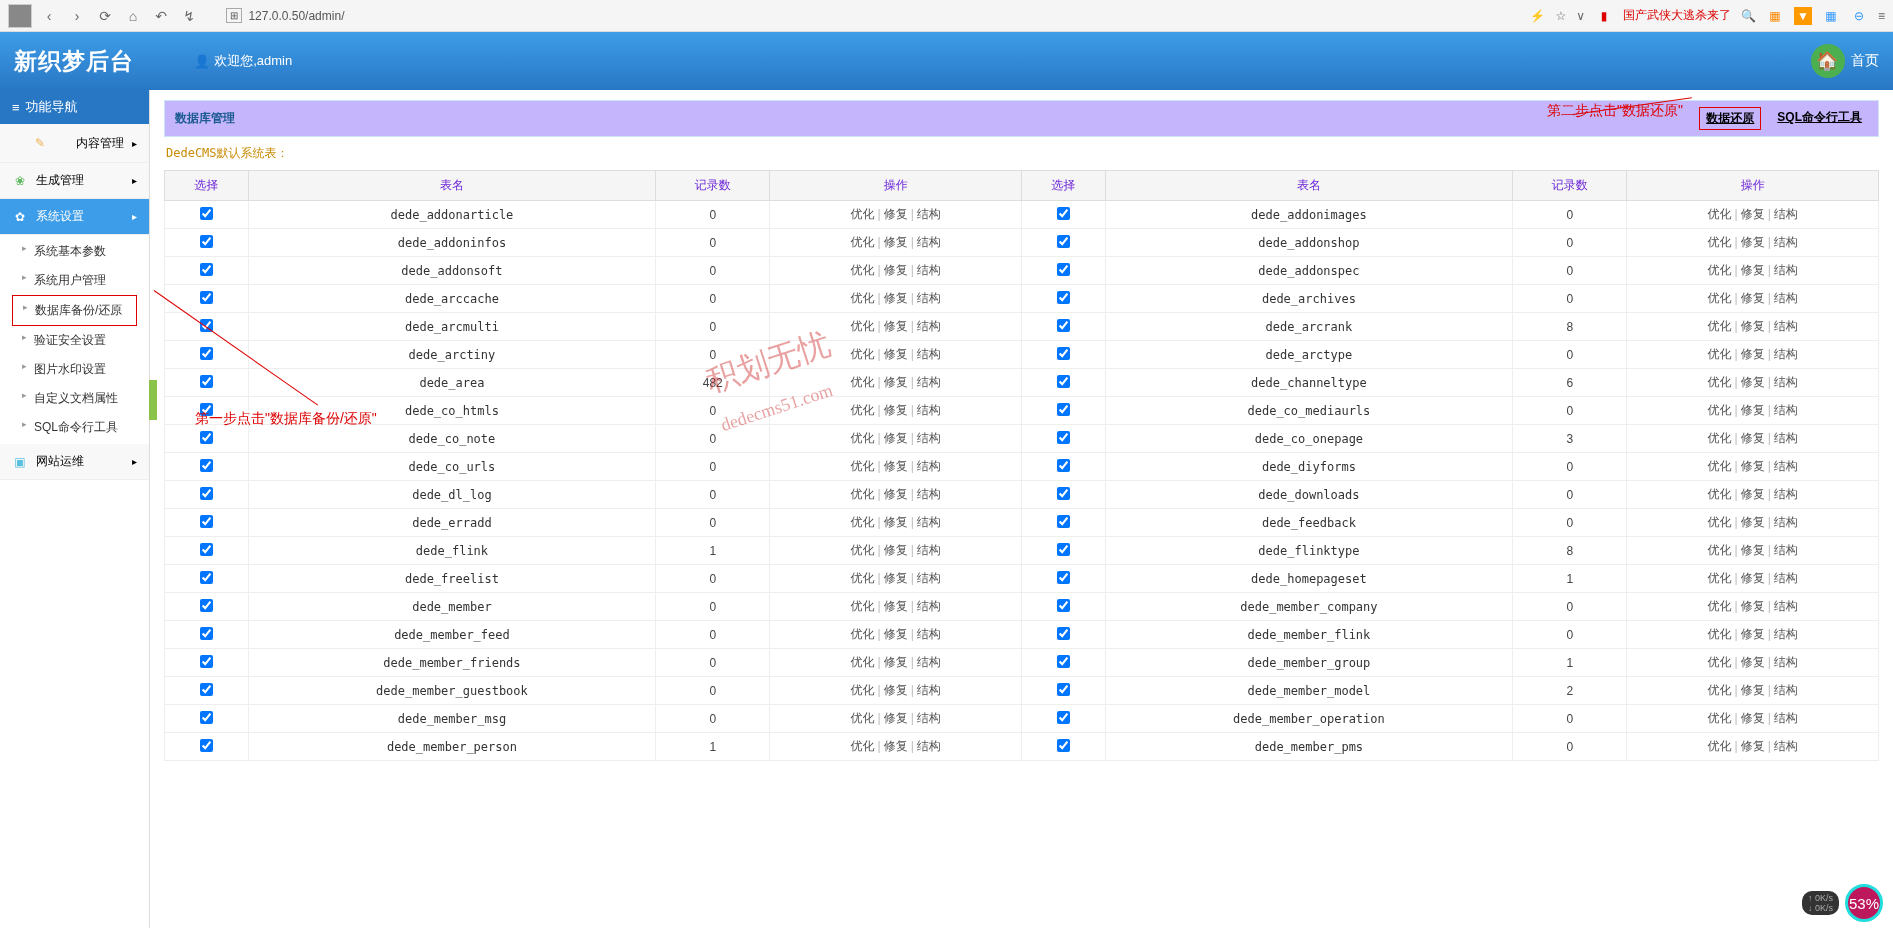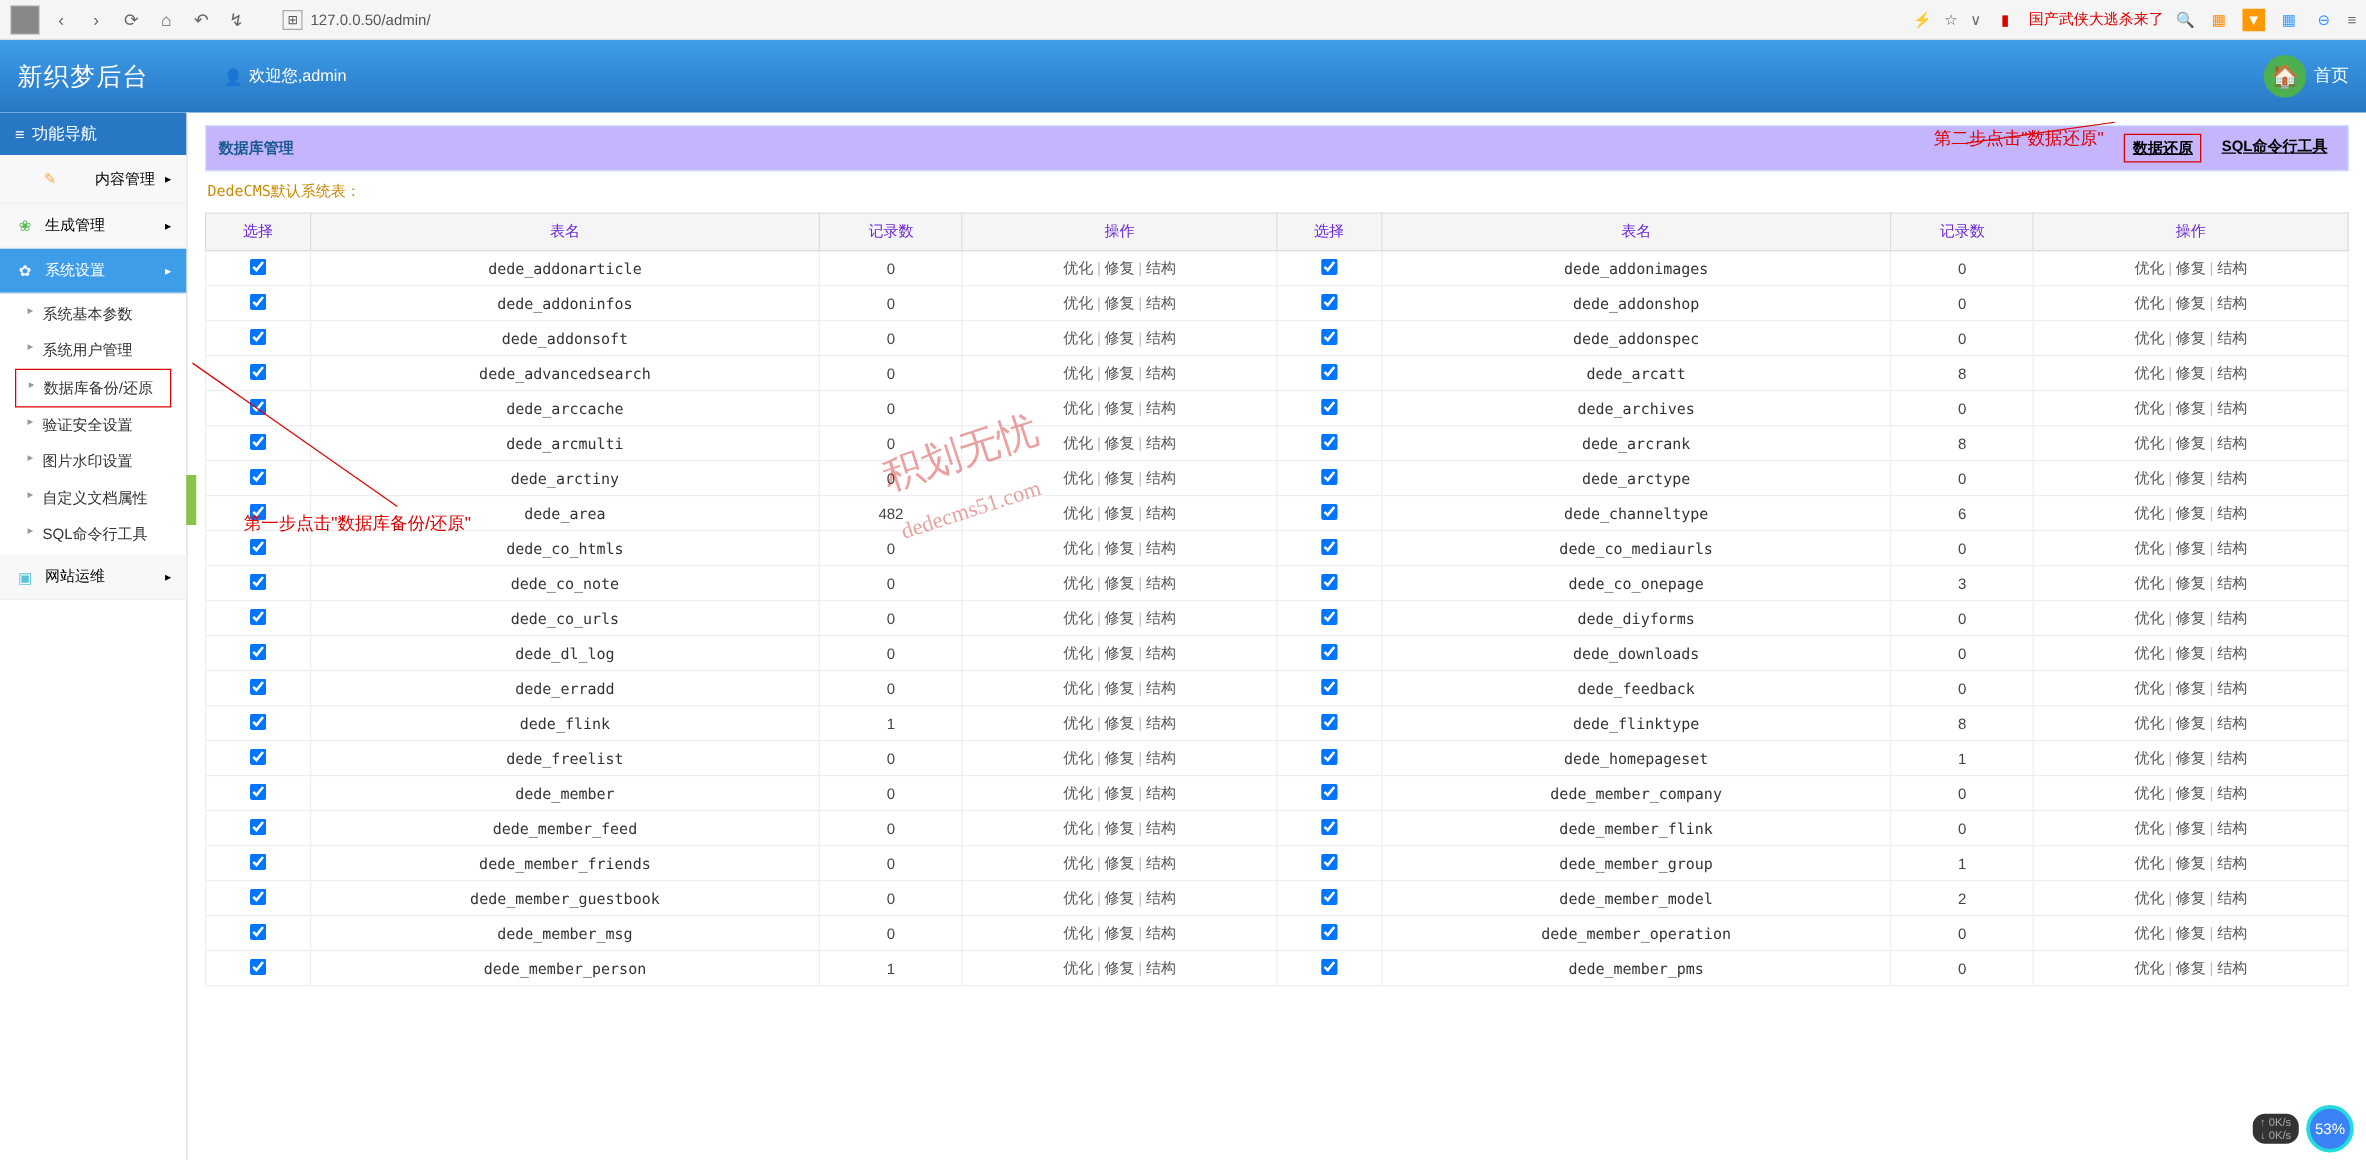--- a/index.html
+++ b/index.html
@@ -10,21 +10,21 @@
 .browser-bar .avatar { width: 24px; height: 24px; background: #888; border: 1px solid #ccc; }
 .browser-bar .nav-btn { width: 22px; height: 22px; display: flex; align-items: center; justify-content: center; color: #666; cursor: pointer; font-size: 14px; }
 .url-bar { flex: 0 0 auto; margin-left: 20px; display: flex; align-items: center; gap: 6px; color: #555; }
 .url-bar .shield { border: 1px solid #aaa; padding: 1px 3px; font-size: 10px; }
 .browser-right { margin-left: auto; display: flex; align-items: center; gap: 10px; color: #666; font-size: 12px; }
 .ext-link { color: #d00; }
 .ext-icon { width: 18px; height: 18px; display: inline-flex; align-items: center; justify-content: center; }
 
 
 .admin-header { height: 58px; background: linear-gradient(#3e9de8, #2877c4); display: flex; align-items: center; padding: 0 14px; color: #fff; }
-.logo { font-size: 20px; font-weight: normal; margin-right: 60px; letter-spacing: 1px; text-align: center; }
+.logo { font-size: 23px; font-weight: bold; margin-right: 60px; letter-spacing: 1px; text-align: center; }
 .welcome { font-size: 13px; display: flex; align-items: center; gap: 4px; }
 .welcome .user-icon { color: #ffeb3b; }
 .header-right { margin-left: auto; display: flex; align-items: center; gap: 6px; font-size: 14px; }
 .home-circle { width: 34px; height: 34px; background: #4caf50; border-radius: 50%; display: flex; align-items: center; justify-content: center; font-size: 18px; }
 
 
 .main { display: flex; height: calc(100vh - 90px); }
 .sidebar { width: 150px; background: #fff; border-right: 1px solid #ddd; position: relative; }
 .nav-header { background: #2877c4; color: #fff; padding: 8px 12px; font-size: 13px; display: flex; align-items: center; gap: 6px; }
 .nav-item { padding: 9px 12px; border-bottom: 1px solid #eee; display: flex; align-items: center; gap: 8px; cursor: pointer; background: #f8f8f8; }
@@ -60,21 +60,21 @@
 
 .annot { position: absolute; color: #d00; font-size: 14px; pointer-events: none; }
 .annot-line { position: absolute; border-top: 1px solid #d00; transform-origin: left center; }
 
 
 .watermark { position: absolute; color: rgba(200,20,20,0.4); font-size: 32px; transform: rotate(-18deg); font-family: "Brush Script MT", cursive; pointer-events: none; }
 
 
 .task-meter { position: fixed; right: 10px; bottom: 6px; display: flex; align-items: center; gap: 6px; }
 .meter-box { background: #333; color: #aaa; font-size: 9px; padding: 2px 6px; border-radius: 10px; line-height: 10px; }
-.pct-circle { width: 38px; height: 38px; border-radius: 50%; background: #3b82f6; border: 3px solid #2dd; display: flex; align-items: center; justify-content: center; color: #fff; font-size: 12px; }
+.pct-circle { width: 38px; height: 38px; border-radius: 50%; background: #be185d; border: 3px solid #2dd; display: flex; align-items: center; justify-content: center; color: #fff; font-size: 15px; }
 </style>
 </head>
 <body>
 
 <div class="browser-bar">
   <div class="avatar"></div>
   <div class="nav-btn">‹</div>
   <div class="nav-btn">›</div>
   <div class="nav-btn">⟳</div>
   <div class="nav-btn">⌂</div>
@@ -201,30 +201,20 @@
             <td class="name">dede_addonsoft</td>
             <td>0</td>
             <td class="ops"><a>优化</a><span class="sep">|</span><a>修复</a><span class="sep">|</span><a>结构</a></td>
             <td><input type="checkbox" checked="" style=""></td>
             <td class="name">dede_addonspec</td>
             <td>0</td>
             <td class="ops"><a>优化</a><span class="sep">|</span><a>修复</a><span class="sep">|</span><a>结构</a></td>
           </tr>
           <tr>
             <td><input type="checkbox" checked="" style=""></td>
-            <td class="name">dede_advancedsearch</td>
-            <td>0</td>
-            <td class="ops"><a>优化</a><span class="sep">|</span><a>修复</a><span class="sep">|</span><a>结构</a></td>
-            <td><input type="checkbox" checked="" style=""></td>
-            <td class="name">dede_arcatt</td>
-            <td>8</td>
-            <td class="ops"><a>优化</a><span class="sep">|</span><a>修复</a><span class="sep">|</span><a>结构</a></td>
-          </tr>
-          <tr>
-            <td><input type="checkbox" checked="" style=""></td>
             <td class="name">dede_arccache</td>
             <td>0</td>
             <td class="ops"><a>优化</a><span class="sep">|</span><a>修复</a><span class="sep">|</span><a>结构</a></td>
             <td><input type="checkbox" checked="" style=""></td>
             <td class="name">dede_archives</td>
             <td>0</td>
             <td class="ops"><a>优化</a><span class="sep">|</span><a>修复</a><span class="sep">|</span><a>结构</a></td>
           </tr>
           <tr>
             <td><input type="checkbox" checked="" style=""></td>

